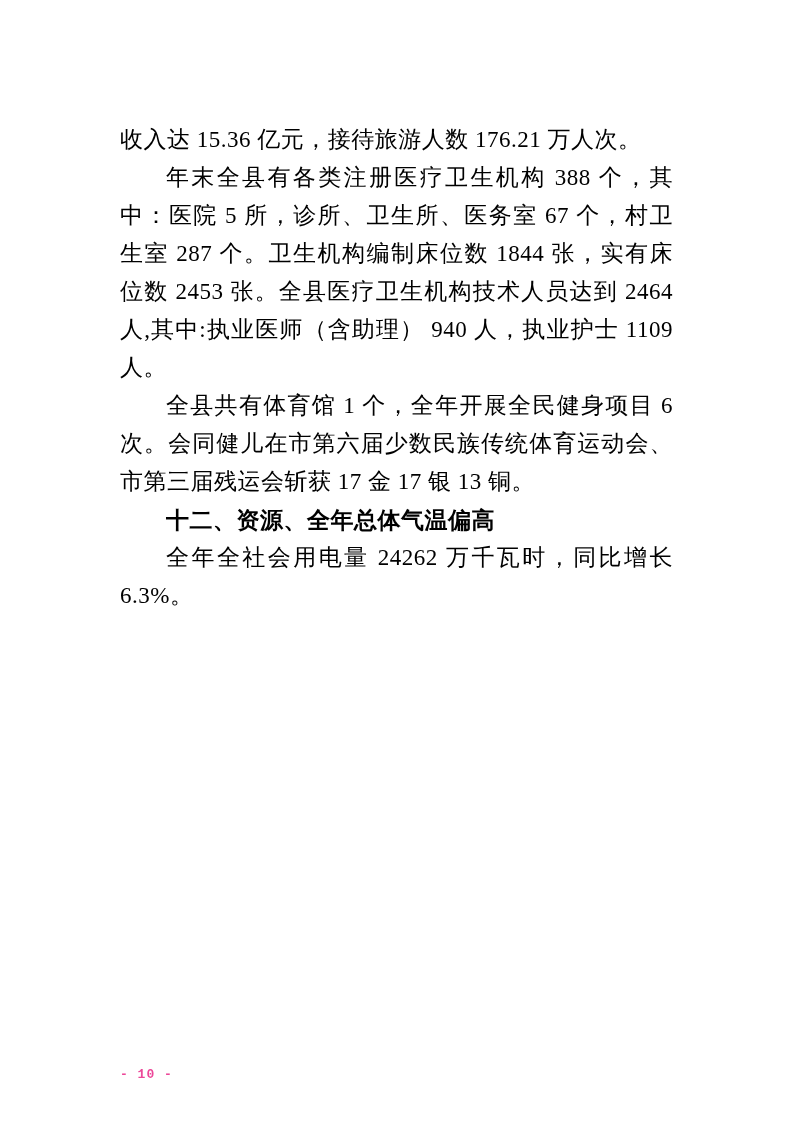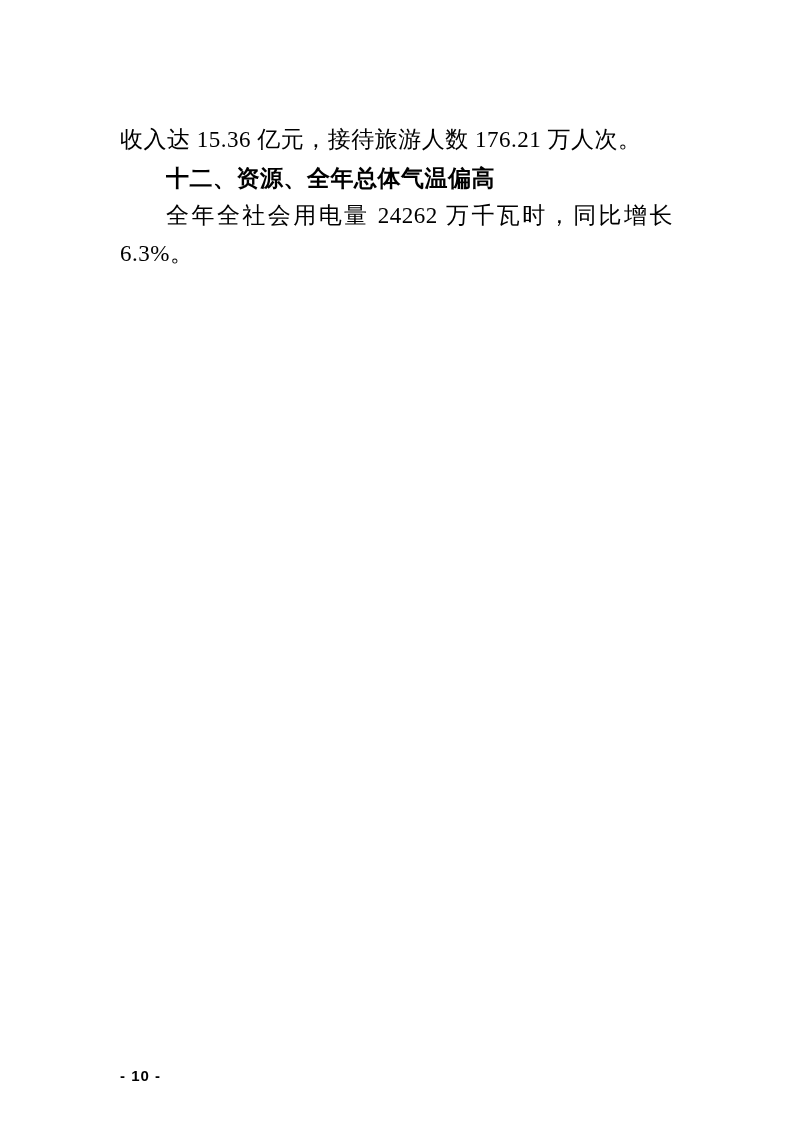--- a/index.html
+++ b/index.html
@@ -40,32 +40,34 @@
     font-size: 23px;
     font-weight: bold;
     line-height: 38px;
     text-indent: 2em;
     letter-spacing: 0.5px;
   }
   .footer {
     position: absolute;
     left: 120px;
     top: 1038px;
-    font-family: Liberation Sans, sans-serif;
-    font-size: 15px;
+    font-family: Liberation Mono, monospace;
+    font-size: 13px;
     font-weight: bold;
-    color: #000000;
+    color: #ec4899;
     letter-spacing: 1px;
   }
 </style>
 </head>
 <body>
 
 <div class="page">
   <div class="doc-body">
       <p class="paragraph">收入达 15.36 亿元，接待旅游人数 176.21 万人次。</p>
+      <p class="paragraph indent">年末全县有各类注册医疗卫生机构 388 个，其中：医院 5 所，诊所、卫生所、医务室 67 个，村卫生室 287 个。卫生机构编制床位数 1844 张，实有床位数 2453 张。全县医疗卫生机构技术人员达到 2464 人,其中:执业医师（含助理） 940 人，执业护士 1109 人。</p>
+      <p class="paragraph indent">全县共有体育馆 1 个，全年开展全民健身项目 6 次。会同健儿在市第六届少数民族传统体育运动会、市第三届残运会斩获 17 金 17 银 13 铜。</p>
       <h2 class="heading indent">十二、资源、全年总体气温偏高</h2>
       <p class="paragraph indent">全年全社会用电量 24262 万千瓦时，同比增长 6.3%。</p>
     </div>
   <div class="footer">
     <span>- 10 -</span>
   </div>
 </div>
 
 </body></html>

